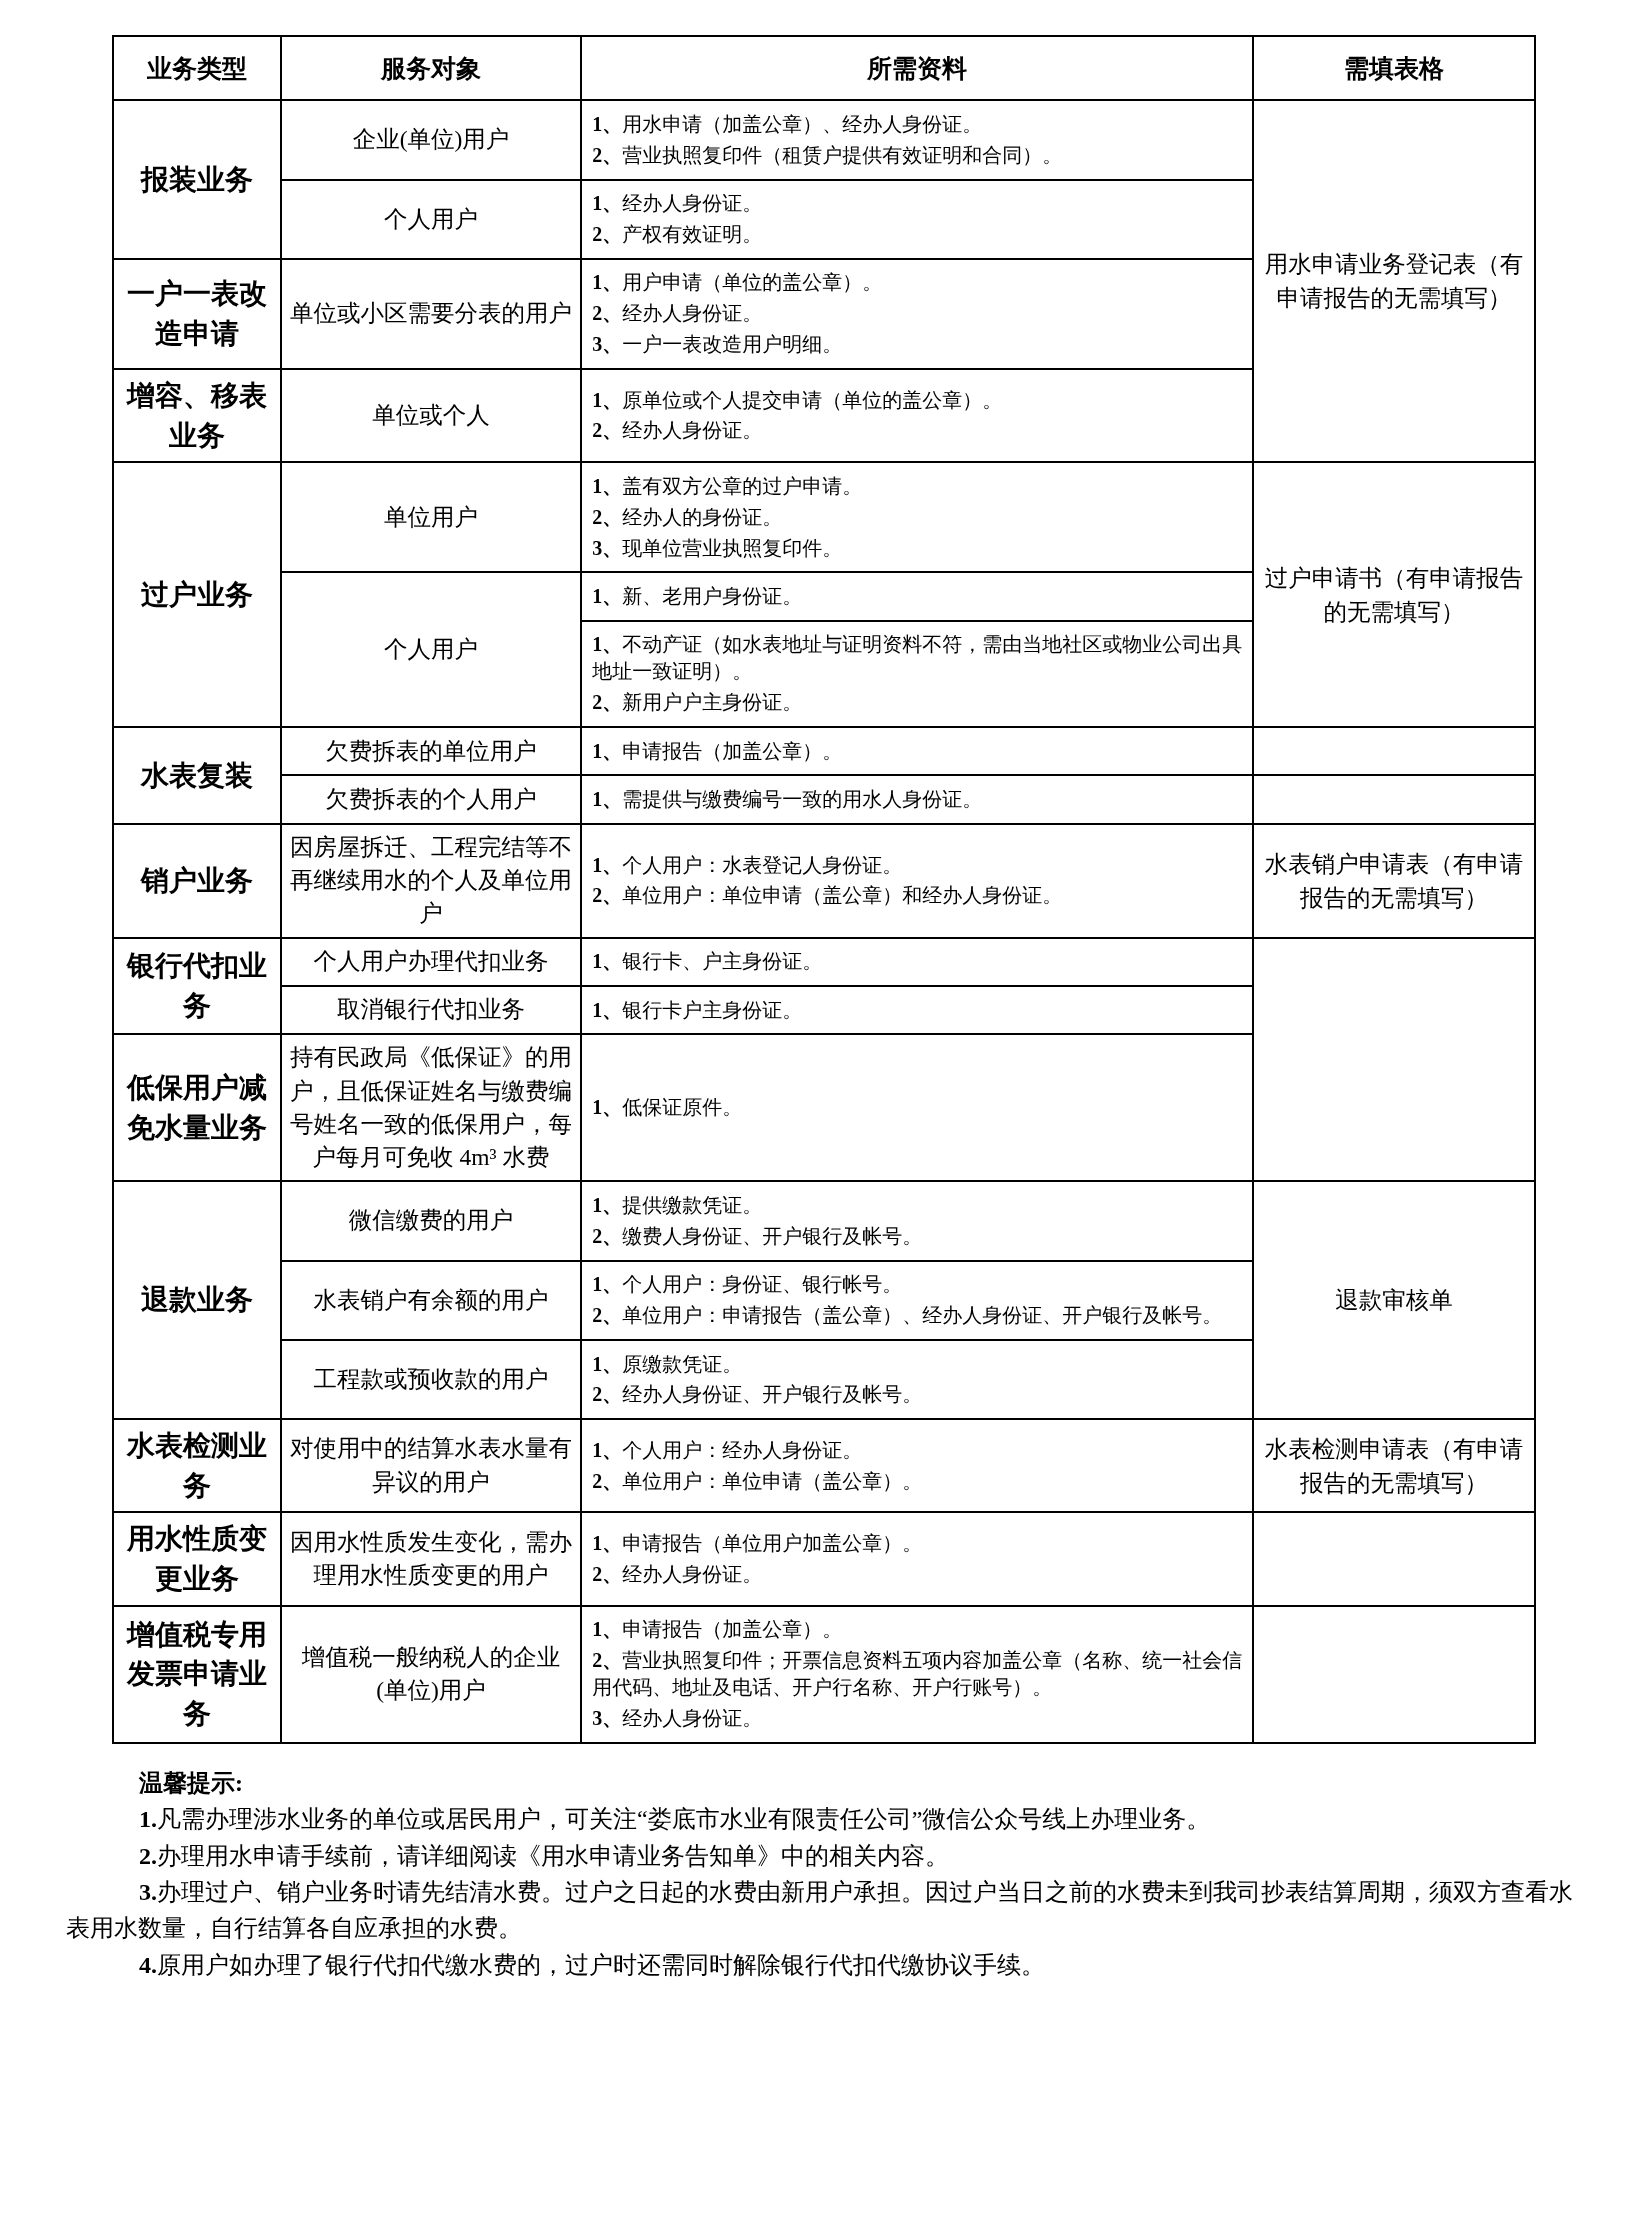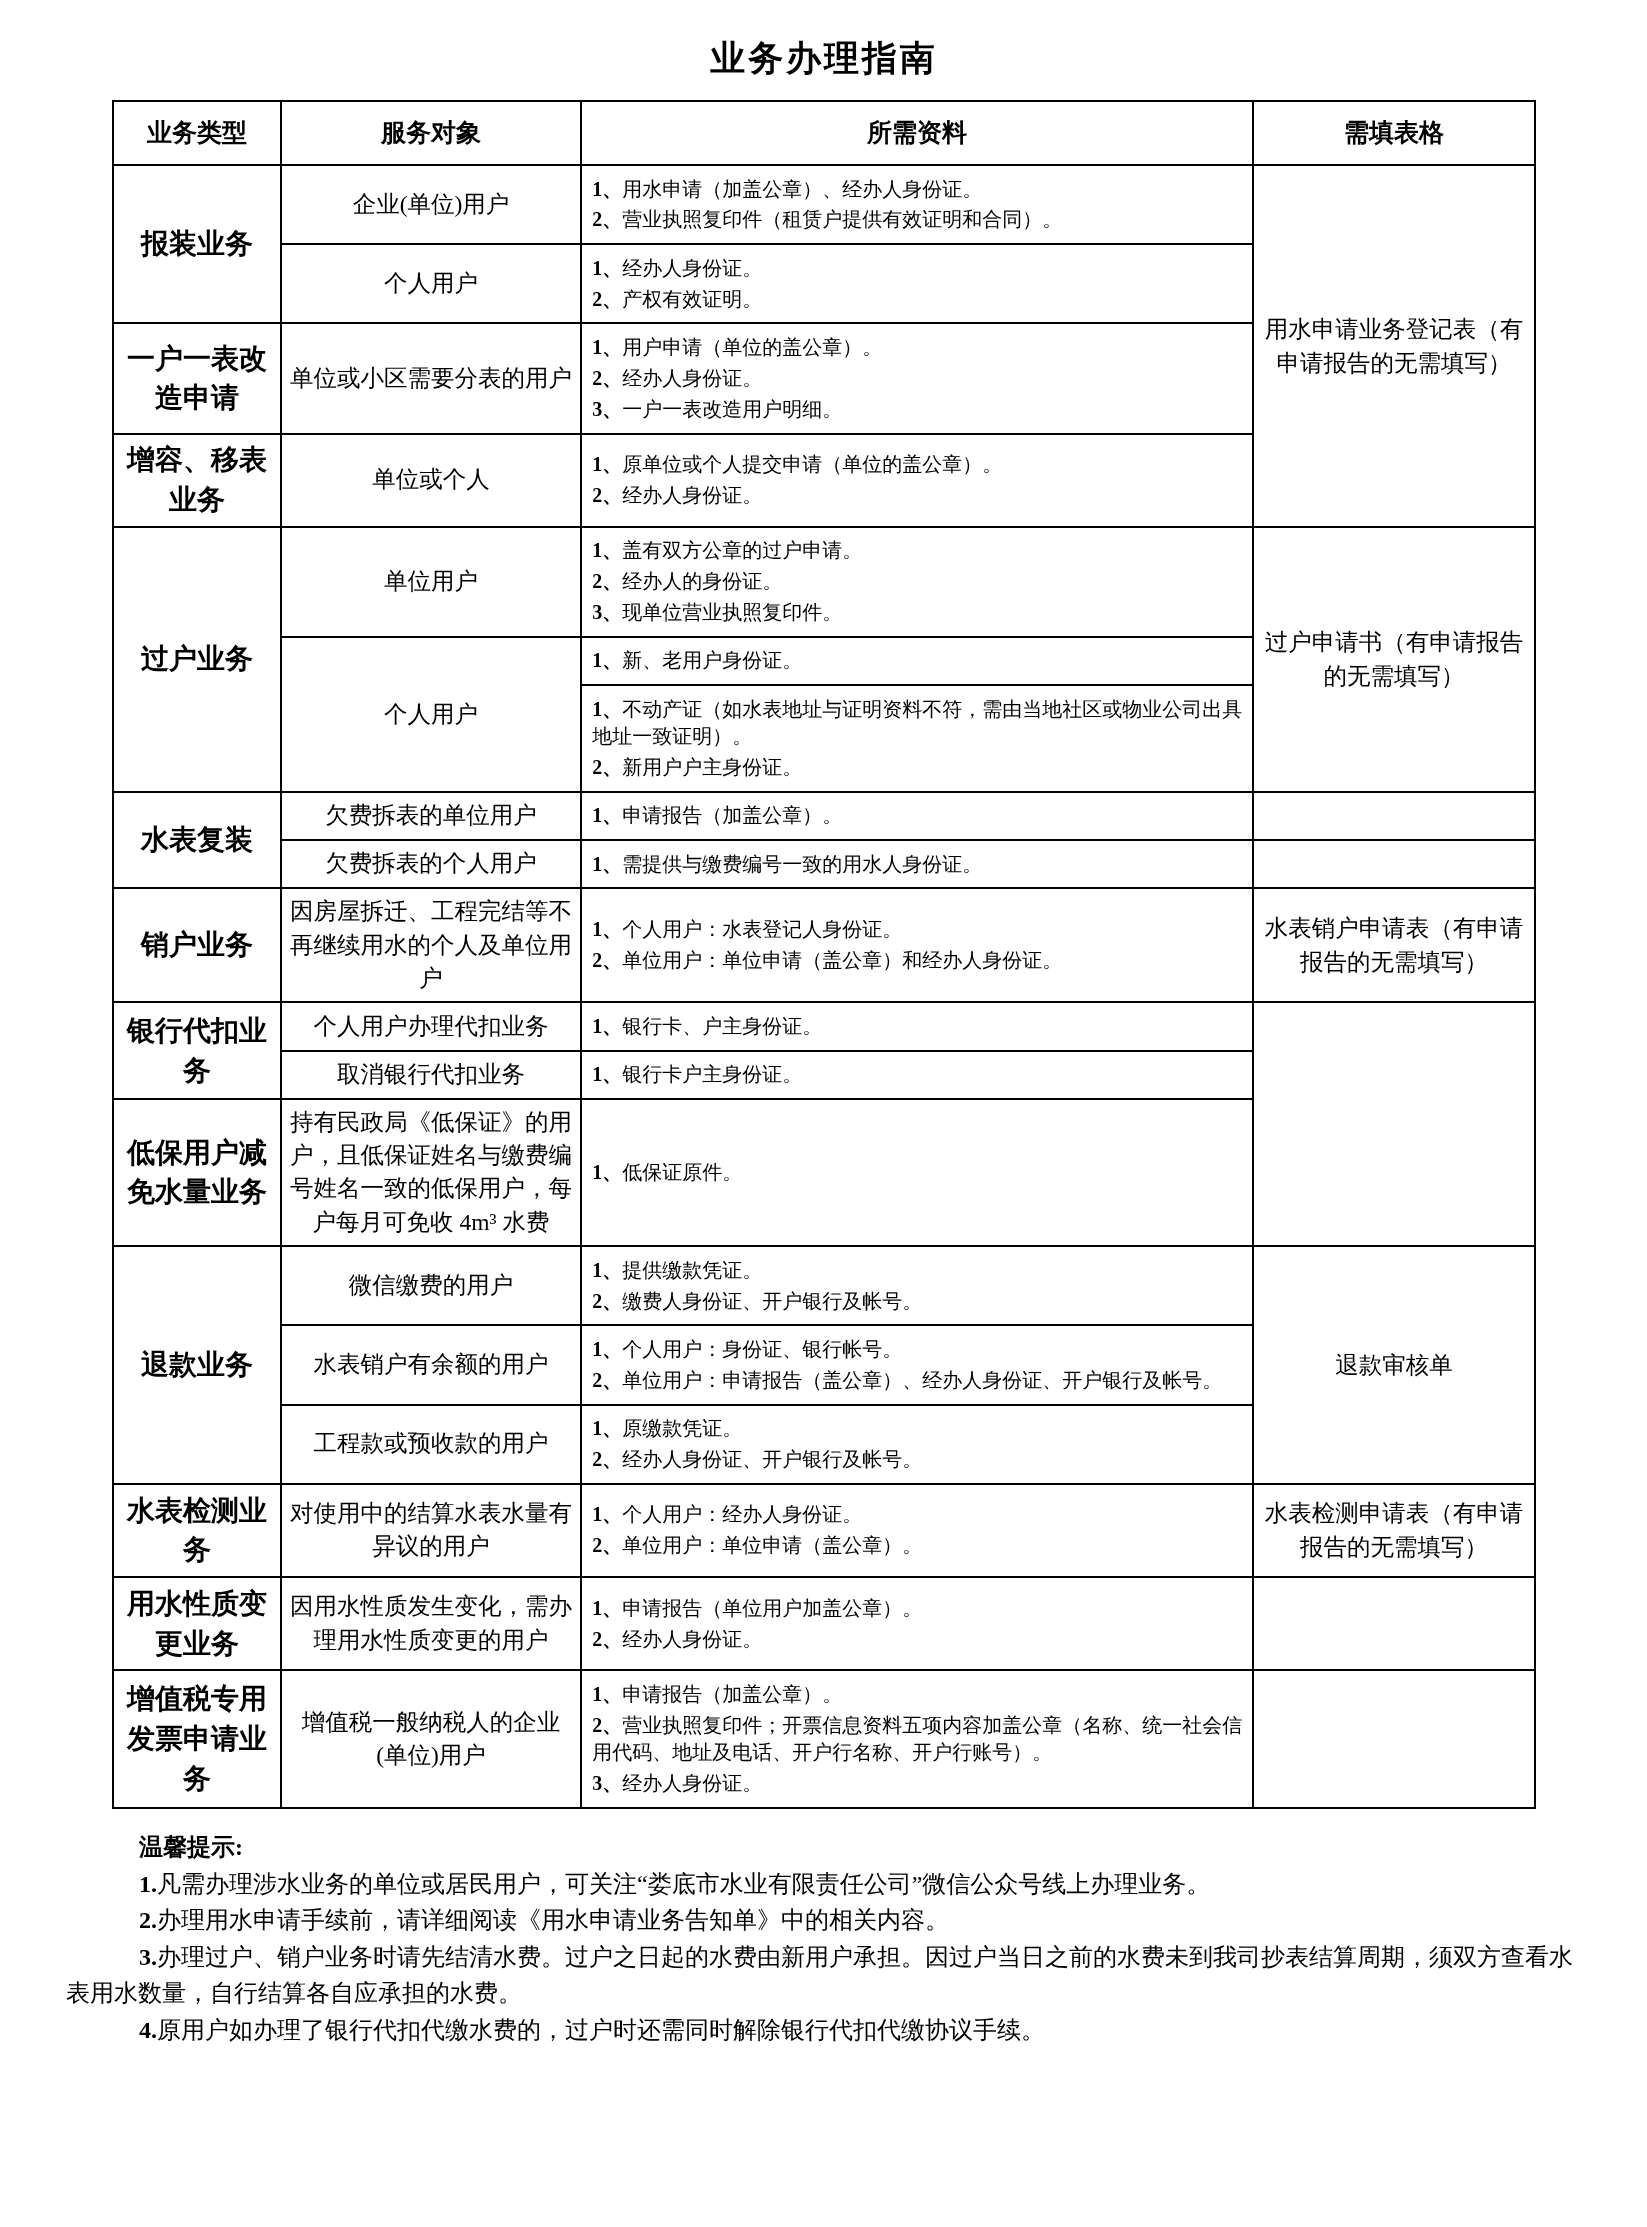--- a/index.html
+++ b/index.html
@@ -71,21 +71,20 @@
     font-size: 24px;
     line-height: 1.52;
   }
   .notes p { margin: 0; text-indent: 73px; }
   .notes .b { font-weight: bold; }
 </style>
 </head>
 <body>
 
 <div class="page">
-  <h1 class="doc-title">业务办理指南</h1>
 
   <table class="guide">
     <colgroup>
         <col class="c1">
         <col class="c2">
         <col class="c3">
         <col class="c4">
       </colgroup>
     <tbody>
         <tr>

